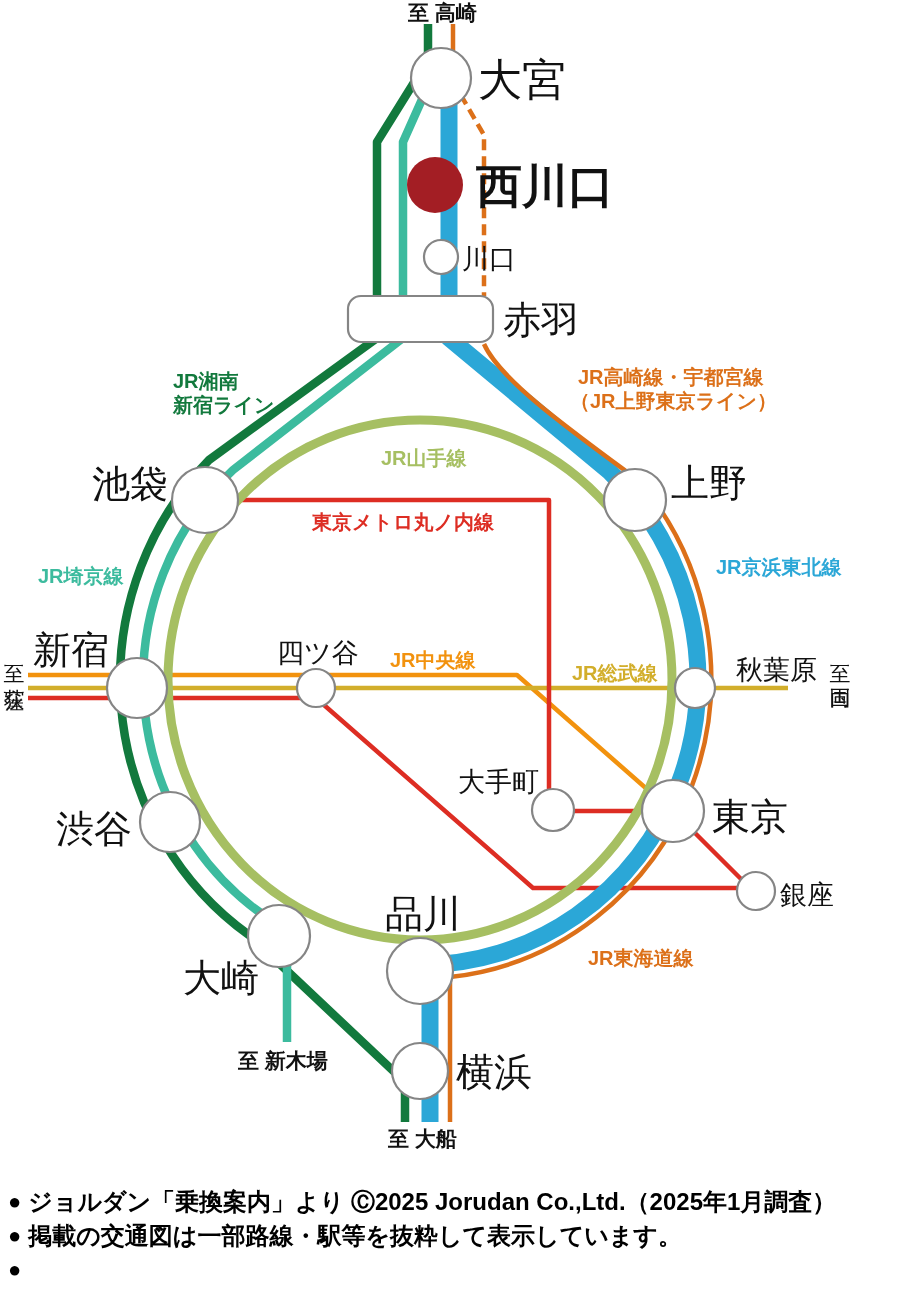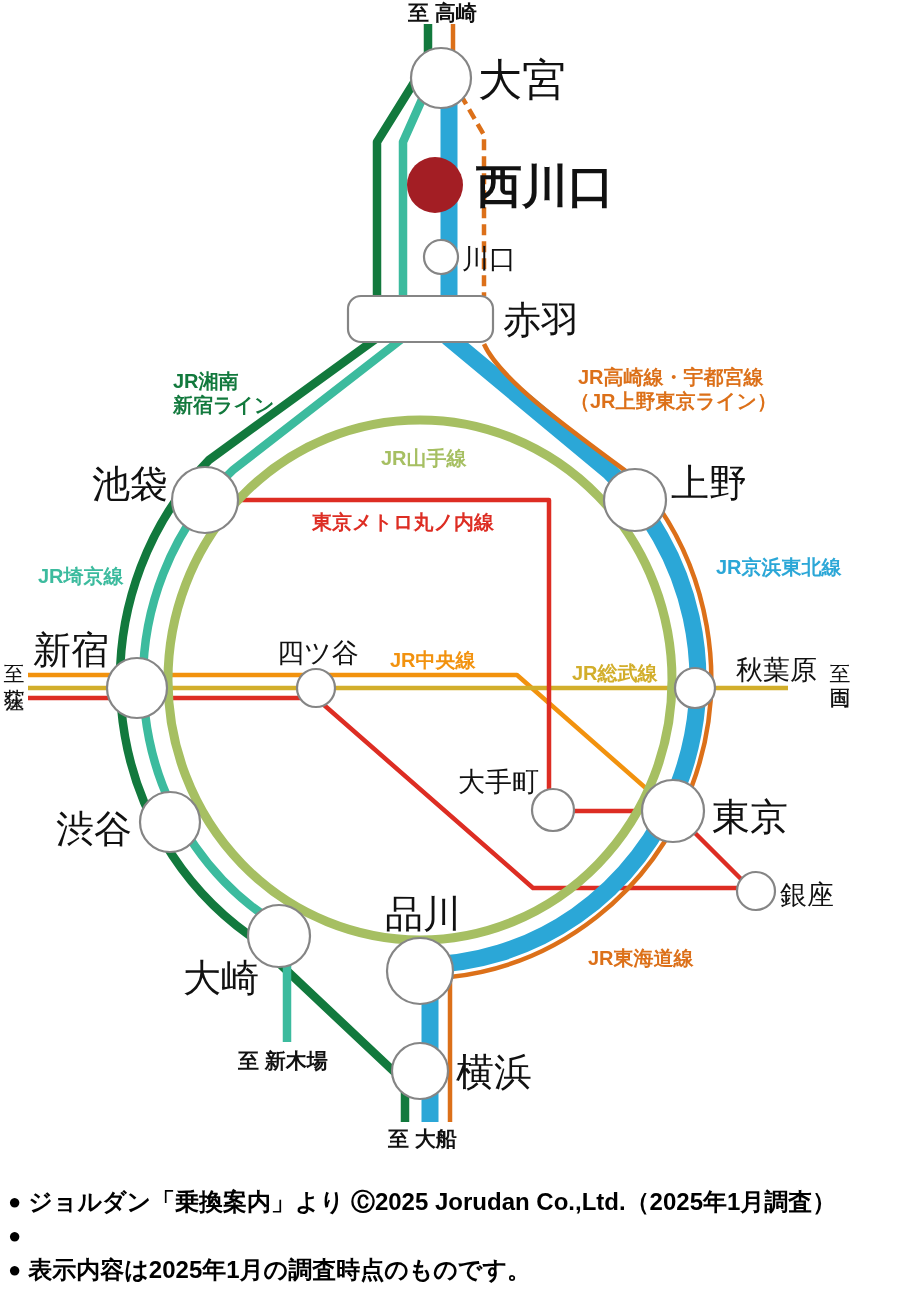--- a/index.html
+++ b/index.html
@@ -94,19 +94,19 @@
     <text x="388" y="1146" class="edge-label">至 大船</text>
   </svg>
 
   <div id="footer">
     <div class="footer-row">
       <span class="footer-bullet">●</span>
       <span>ジョルダン「乗換案内」より Ⓒ2025 Jorudan Co.,Ltd.（2025年1月調査）</span>
     </div>
     <div class="footer-row">
       <span class="footer-bullet">●</span>
+      <span>掲載の交通図は一部路線・駅等を抜粋して表示しています。</span>
     </div>
     <div class="footer-row">
       <span class="footer-bullet">●</span>
-      <span>表示内容は2025年1月の調査時点のものです。</span>
     </div>
   </div>
 </div>
 
 </body></html>

